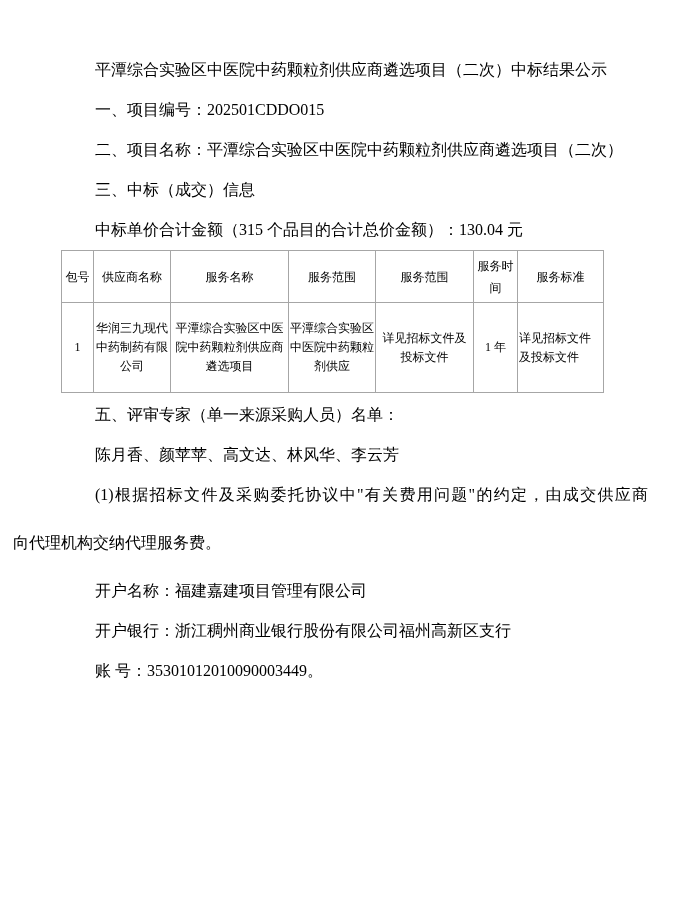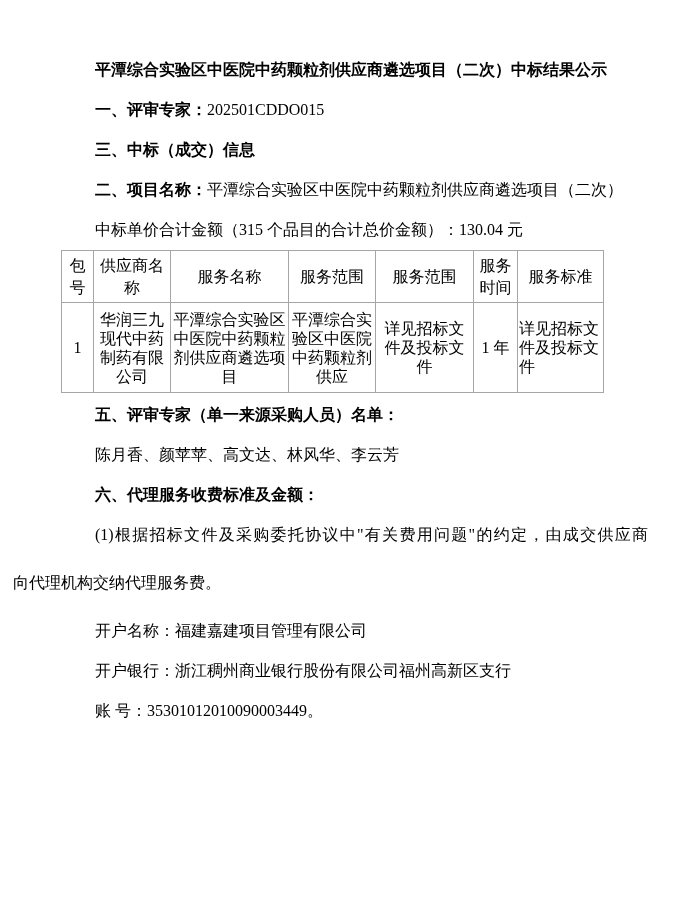--- a/index.html
+++ b/index.html
@@ -19,34 +19,34 @@
     line-height: 40px;
     text-indent: 90px;
     white-space: nowrap;
   }
   .wrapline {
     margin: 8px;
     line-height: 40px;
     text-indent: 0;
     white-space: nowrap;
   }
-  .b { font-weight: bold; }
+  .b { font-weight: normal; }
   
   .jl {
     text-align: justify;
     text-align-last: justify;
   }
   .after-table { margin-top: 2px; }
 
   table.subject-table {
     border-collapse: collapse;
     table-layout: fixed;
     width: 542px;
     margin-left: 56px;
-    font-size: 16px;
+    font-size: 12px;
   }
   table.subject-table th,
   table.subject-table td {
     border: 1px solid #a6a6a6;
     font-weight: normal;
     text-align: center;
     vertical-align: middle;
     padding: 1px;
     line-height: 19px;
     word-break: break-all;
@@ -60,28 +60,28 @@
 </head>
 <body>
 
 <div class="page">
   <div class="doc">
 
     <div class="line b">平潭综合实验区中医院中药颗粒剂供应商遴选项目（二次）中标结果公示</div>
 
 
     <div class="line">
-      <span class="b">一、评审专家：</span><span>202501CDDO015</span>
+      <span class="b">一、项目编号：</span><span>202501CDDO015</span>
     </div>
-
-    <div class="line b">三、中标（成交）信息</div>
 
     <div class="line">
       <span class="b">二、项目名称：</span><span>平潭综合实验区中医院中药颗粒剂供应商遴选项目（二次）</span>
     </div>
+
+    <div class="line b">三、中标（成交）信息</div>
     <div class="line">中标单价合计金额（315 个品目的合计总价金额）：130.04 元</div>
 
 
     <table class="subject-table">
       <colgroup>
         <col style="width:32px">
           <col style="width:77px">
           <col style="width:118px">
           <col style="width:87px">
           <col style="width:98px">
@@ -109,21 +109,20 @@
           <td>1 年</td>
           <td class="al">详见招标文件及投标文件</td>
         </tr>
       </tbody>
     </table>
 
     <div class="after-table">
       <div class="line b">五、评审专家（单一来源采购人员）名单：</div>
       <div class="line">陈月香、颜苹苹、高文达、林风华、李云芳</div>
 
-      <div class="line b">六、代理服务收费标准及金额：</div>
       <div class="line jl">(1)根据招标文件及采购委托协议中"有关费用问题"的约定，由成交供应商</div>
       <div class="wrapline">向代理机构交纳代理服务费。</div>
       <div class="line">开户名称：福建嘉建项目管理有限公司</div>
       <div class="line">开户银行：浙江稠州商业银行股份有限公司福州高新区支行</div>
       <div class="line">账 号：35301012010090003449。</div>
     </div>
 
   </div>
 </div>
 

